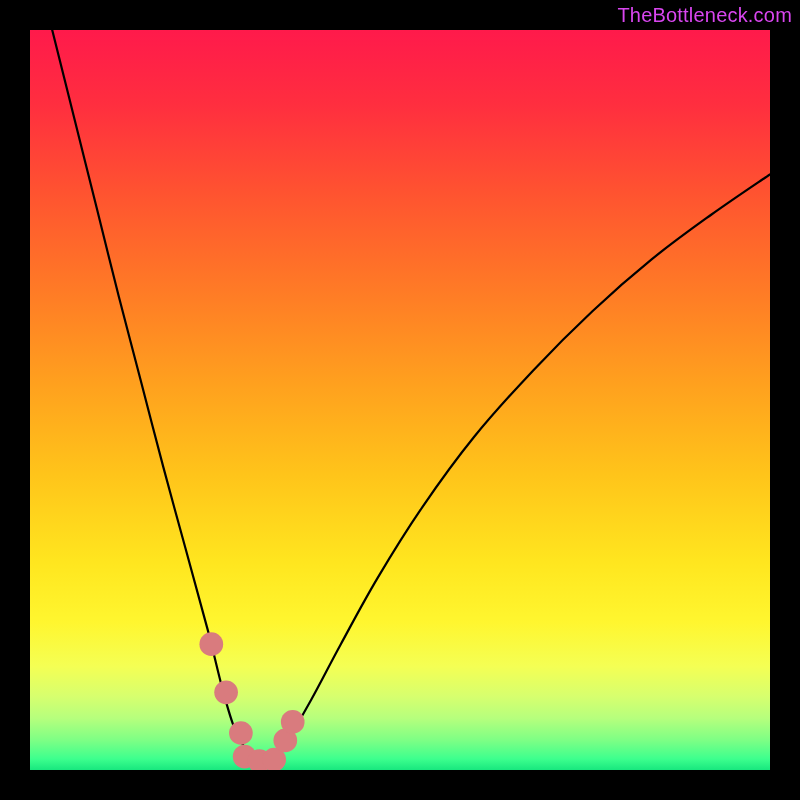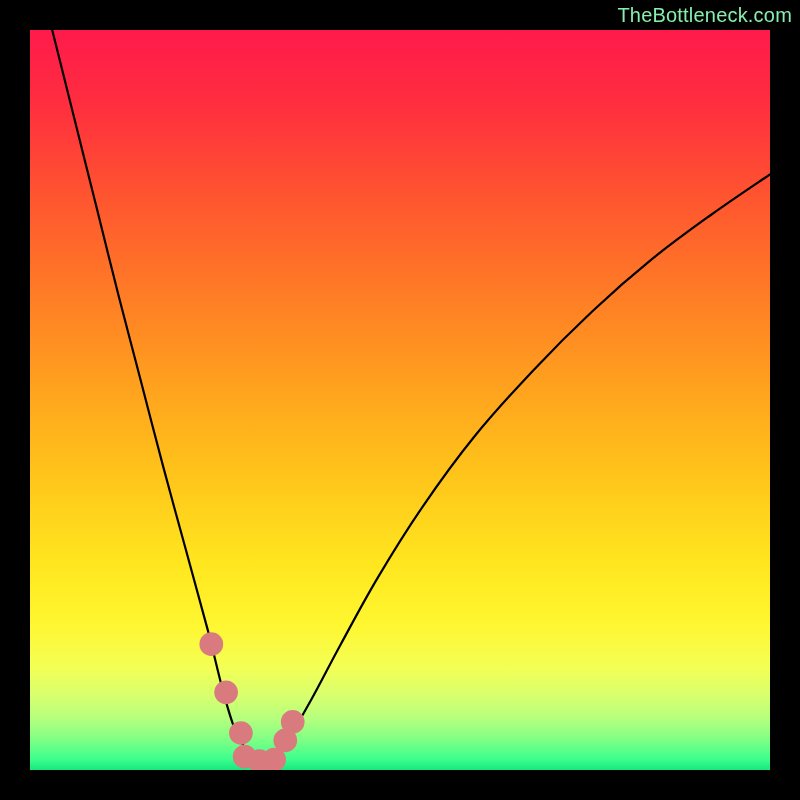--- a/index.html
+++ b/index.html
@@ -22,21 +22,21 @@
     left: 30px;
     top: 30px;
     width: 740px;
     height: 740px;
     overflow: hidden;
   }
   .watermark {
     position: absolute;
     top: 4px;
     right: 8px;
-    color: #86efac;
+    color: #d946ef;
     font-size: 20px;
     font-weight: 500;
     letter-spacing: 0.2px;
     z-index: 10;
   }
 </style>
 </head>
 <body>
 
 <div class="outer">

